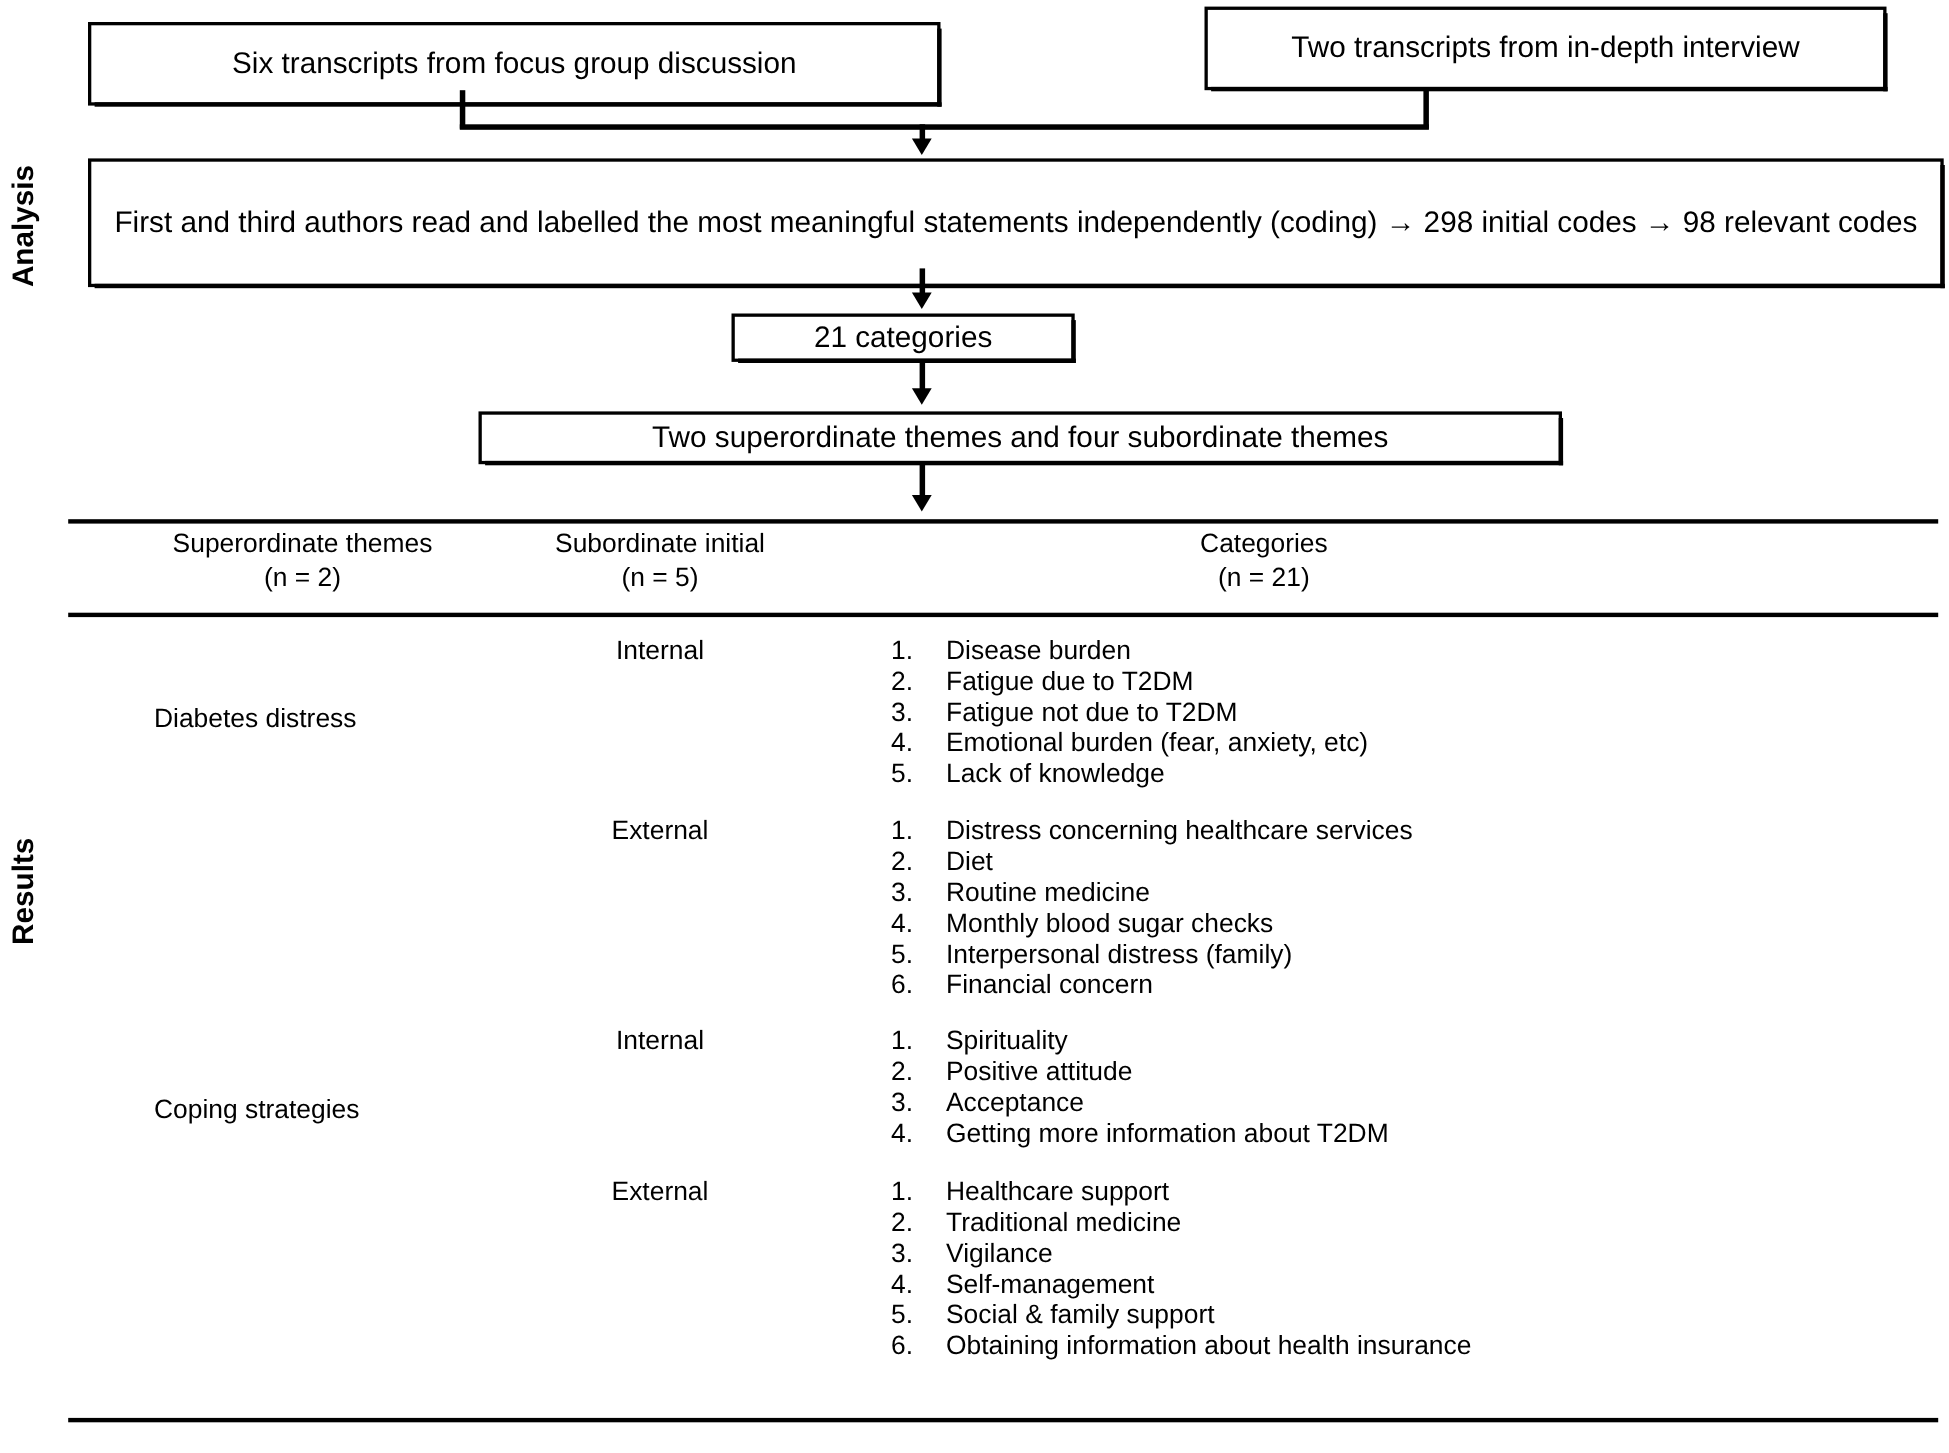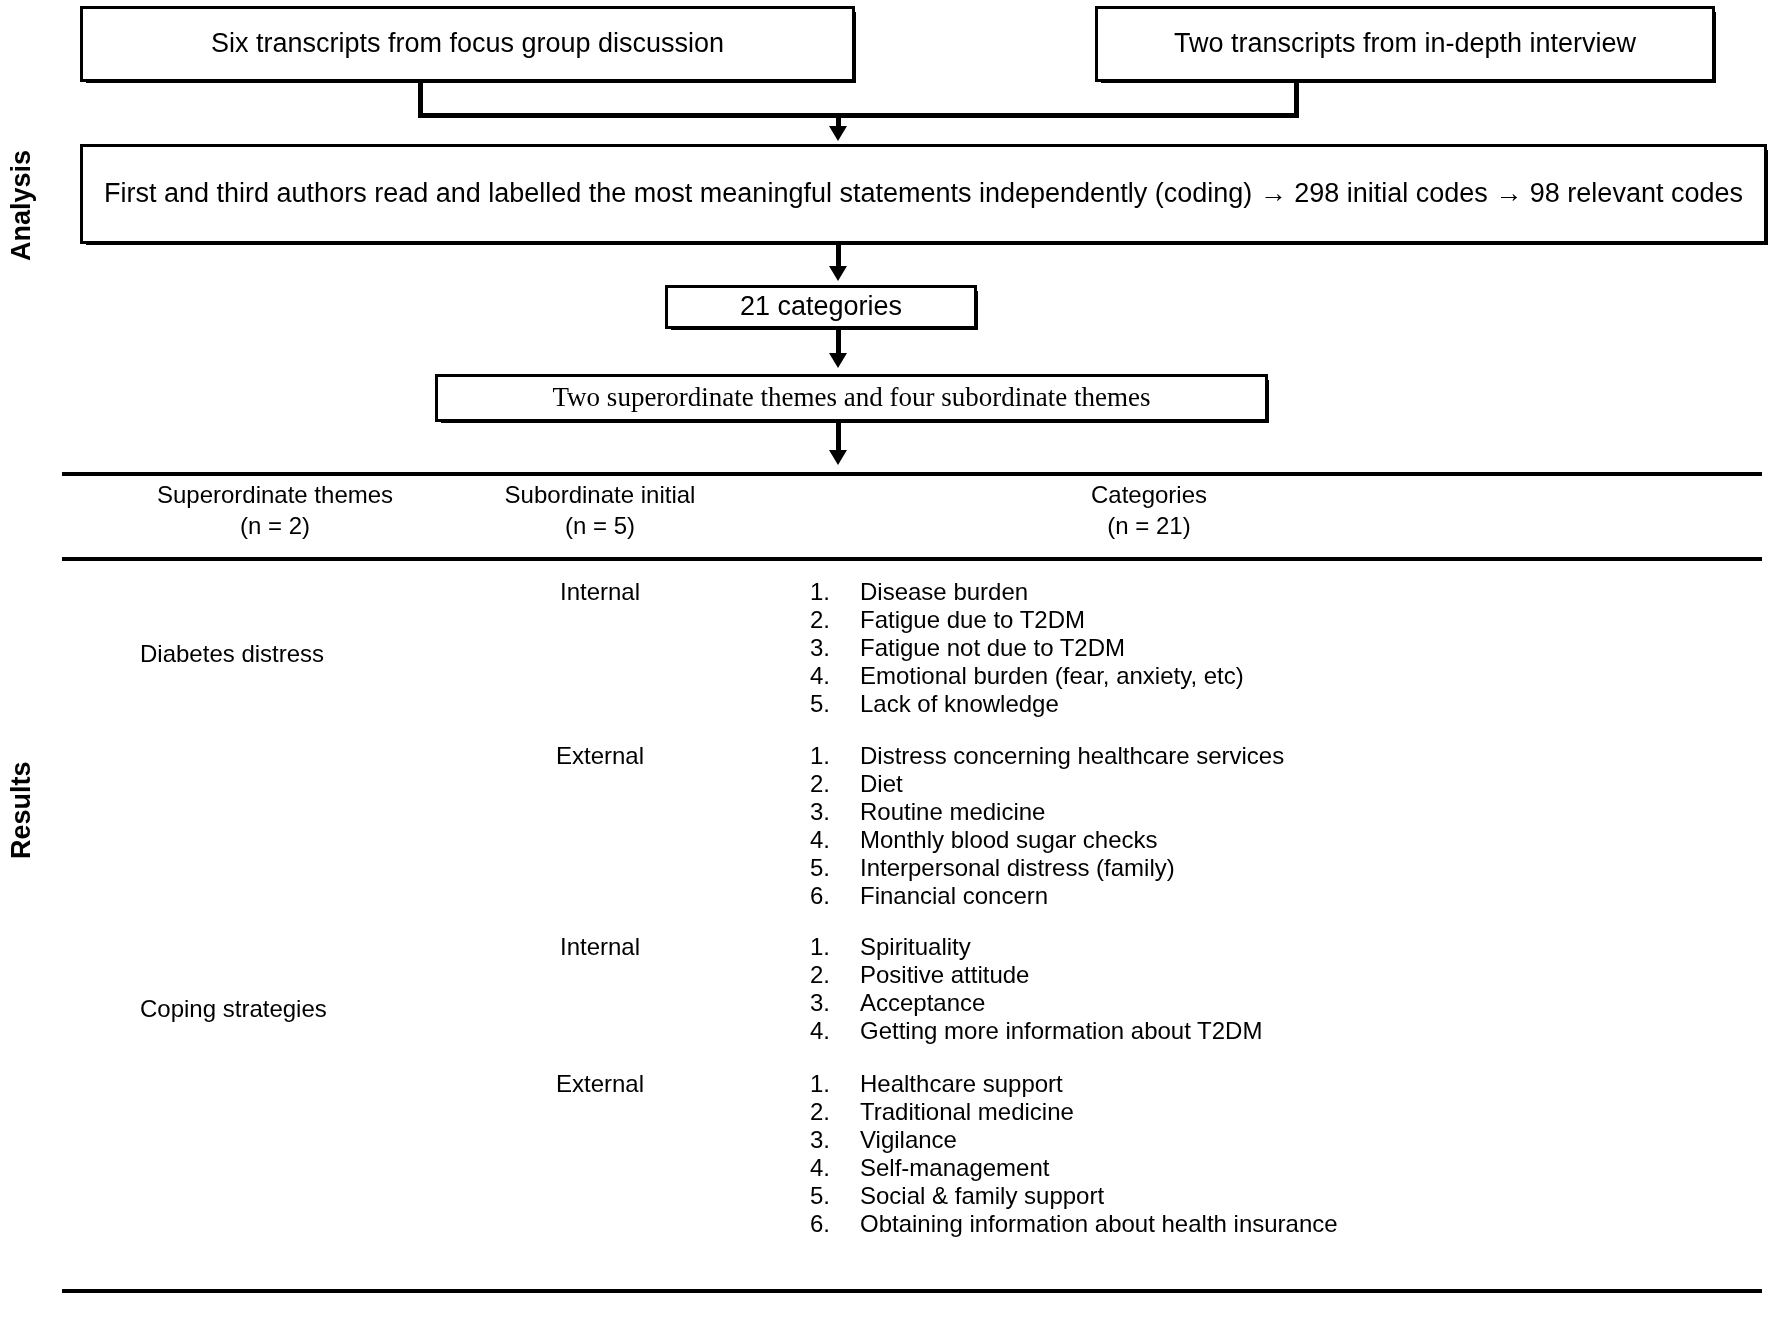--- a/index.html
+++ b/index.html
@@ -53,25 +53,25 @@
     position: absolute;
     left: 3px;
     top: 3px;
     right: -4px;
     bottom: -4px;
     border-right: 4px solid #000;
     border-bottom: 4px solid #000;
     pointer-events: none;
   }
 
-  #box-focus-group   { left: 80px;  top: 6px;   width: 775px;  height: 76px; }
+  #box-focus-group   { left: 80px;  top: 20px;   width: 775px;  height: 76px; }
   #box-interview     { left: 1095px; top: 6px;  width: 620px;  height: 76px; }
-  #box-coding        { left: 80px;  top: 144px; width: 1687px; height: 100px; }
+  #box-coding        { left: 80px;  top: 144px; width: 1687px; height: 117px; }
   #box-categories    { left: 665px; top: 285px; width: 312px;  height: 44px; }
-  #box-themes        { left: 435px; top: 374px; width: 833px;  height: 48px; font-family: Liberation Serif, serif; }
+  #box-themes        { left: 435px; top: 374px; width: 985px;  height: 48px; }
 
   
   .line-h, .line-v {
     position: absolute;
     background: #000;
   }
   .arrow-down {
     position: absolute;
     width: 0; height: 0;
     border-left: 9px solid transparent;

